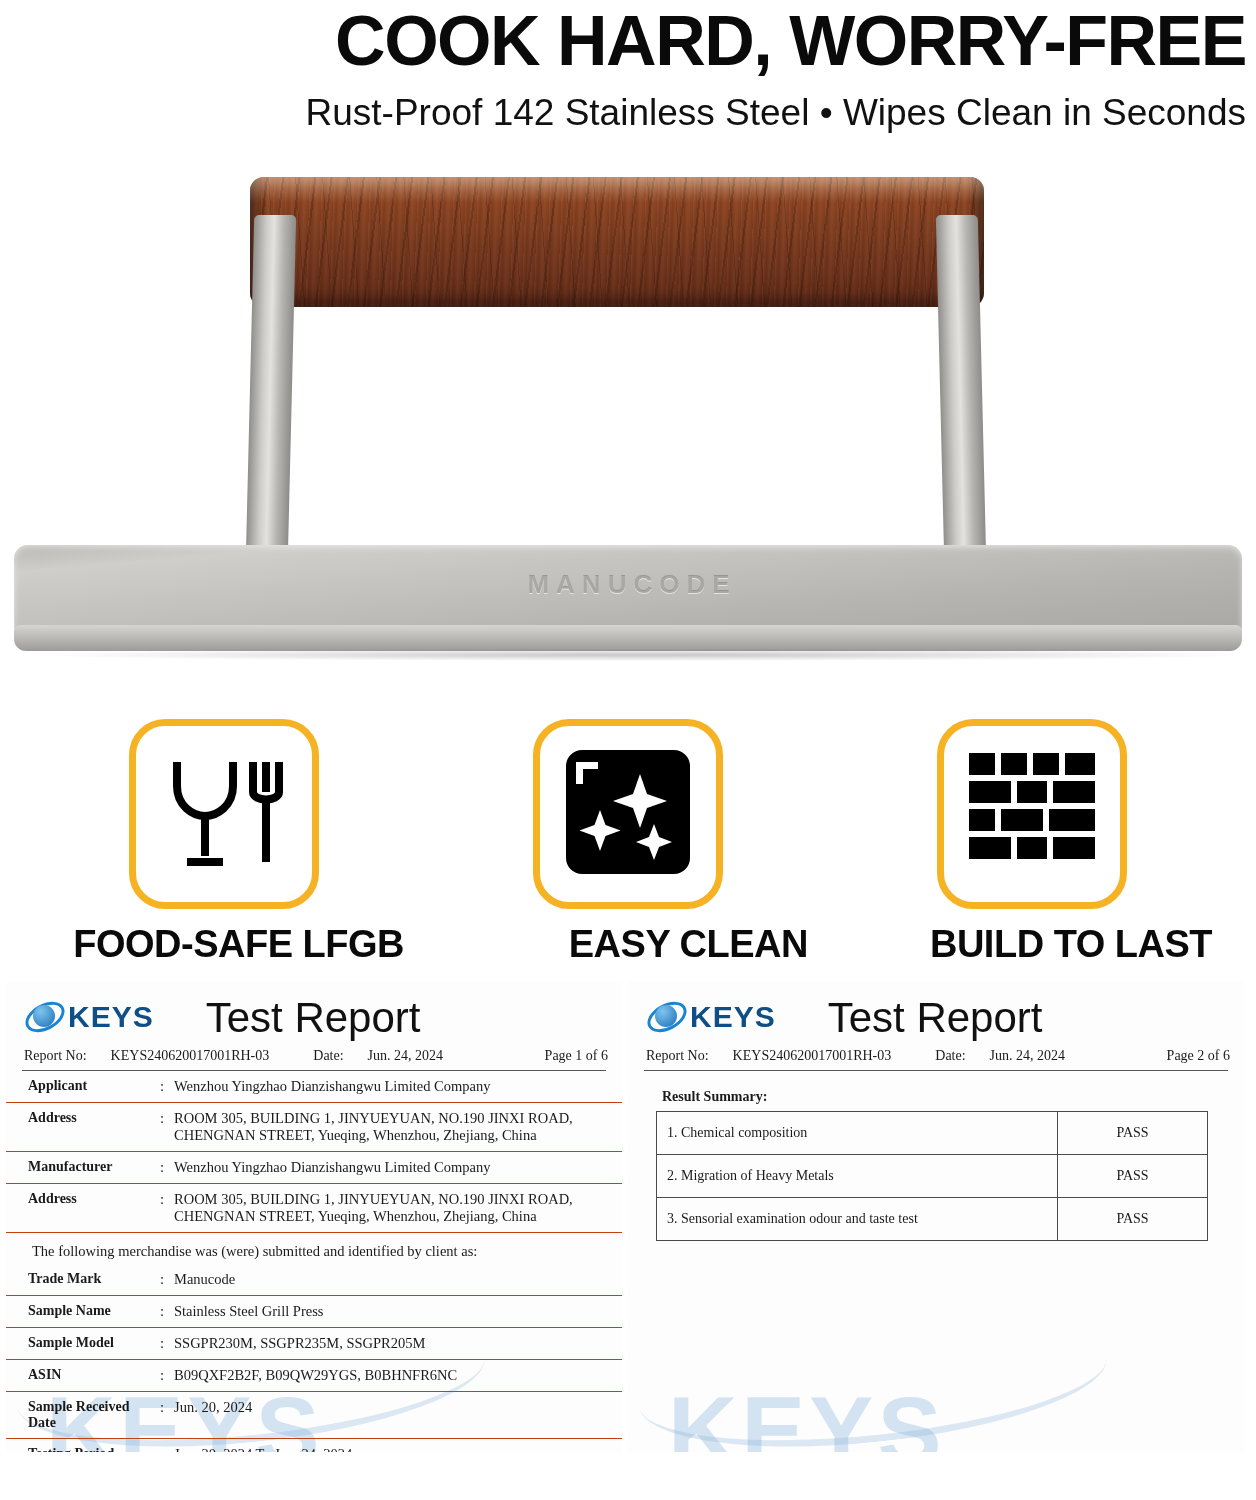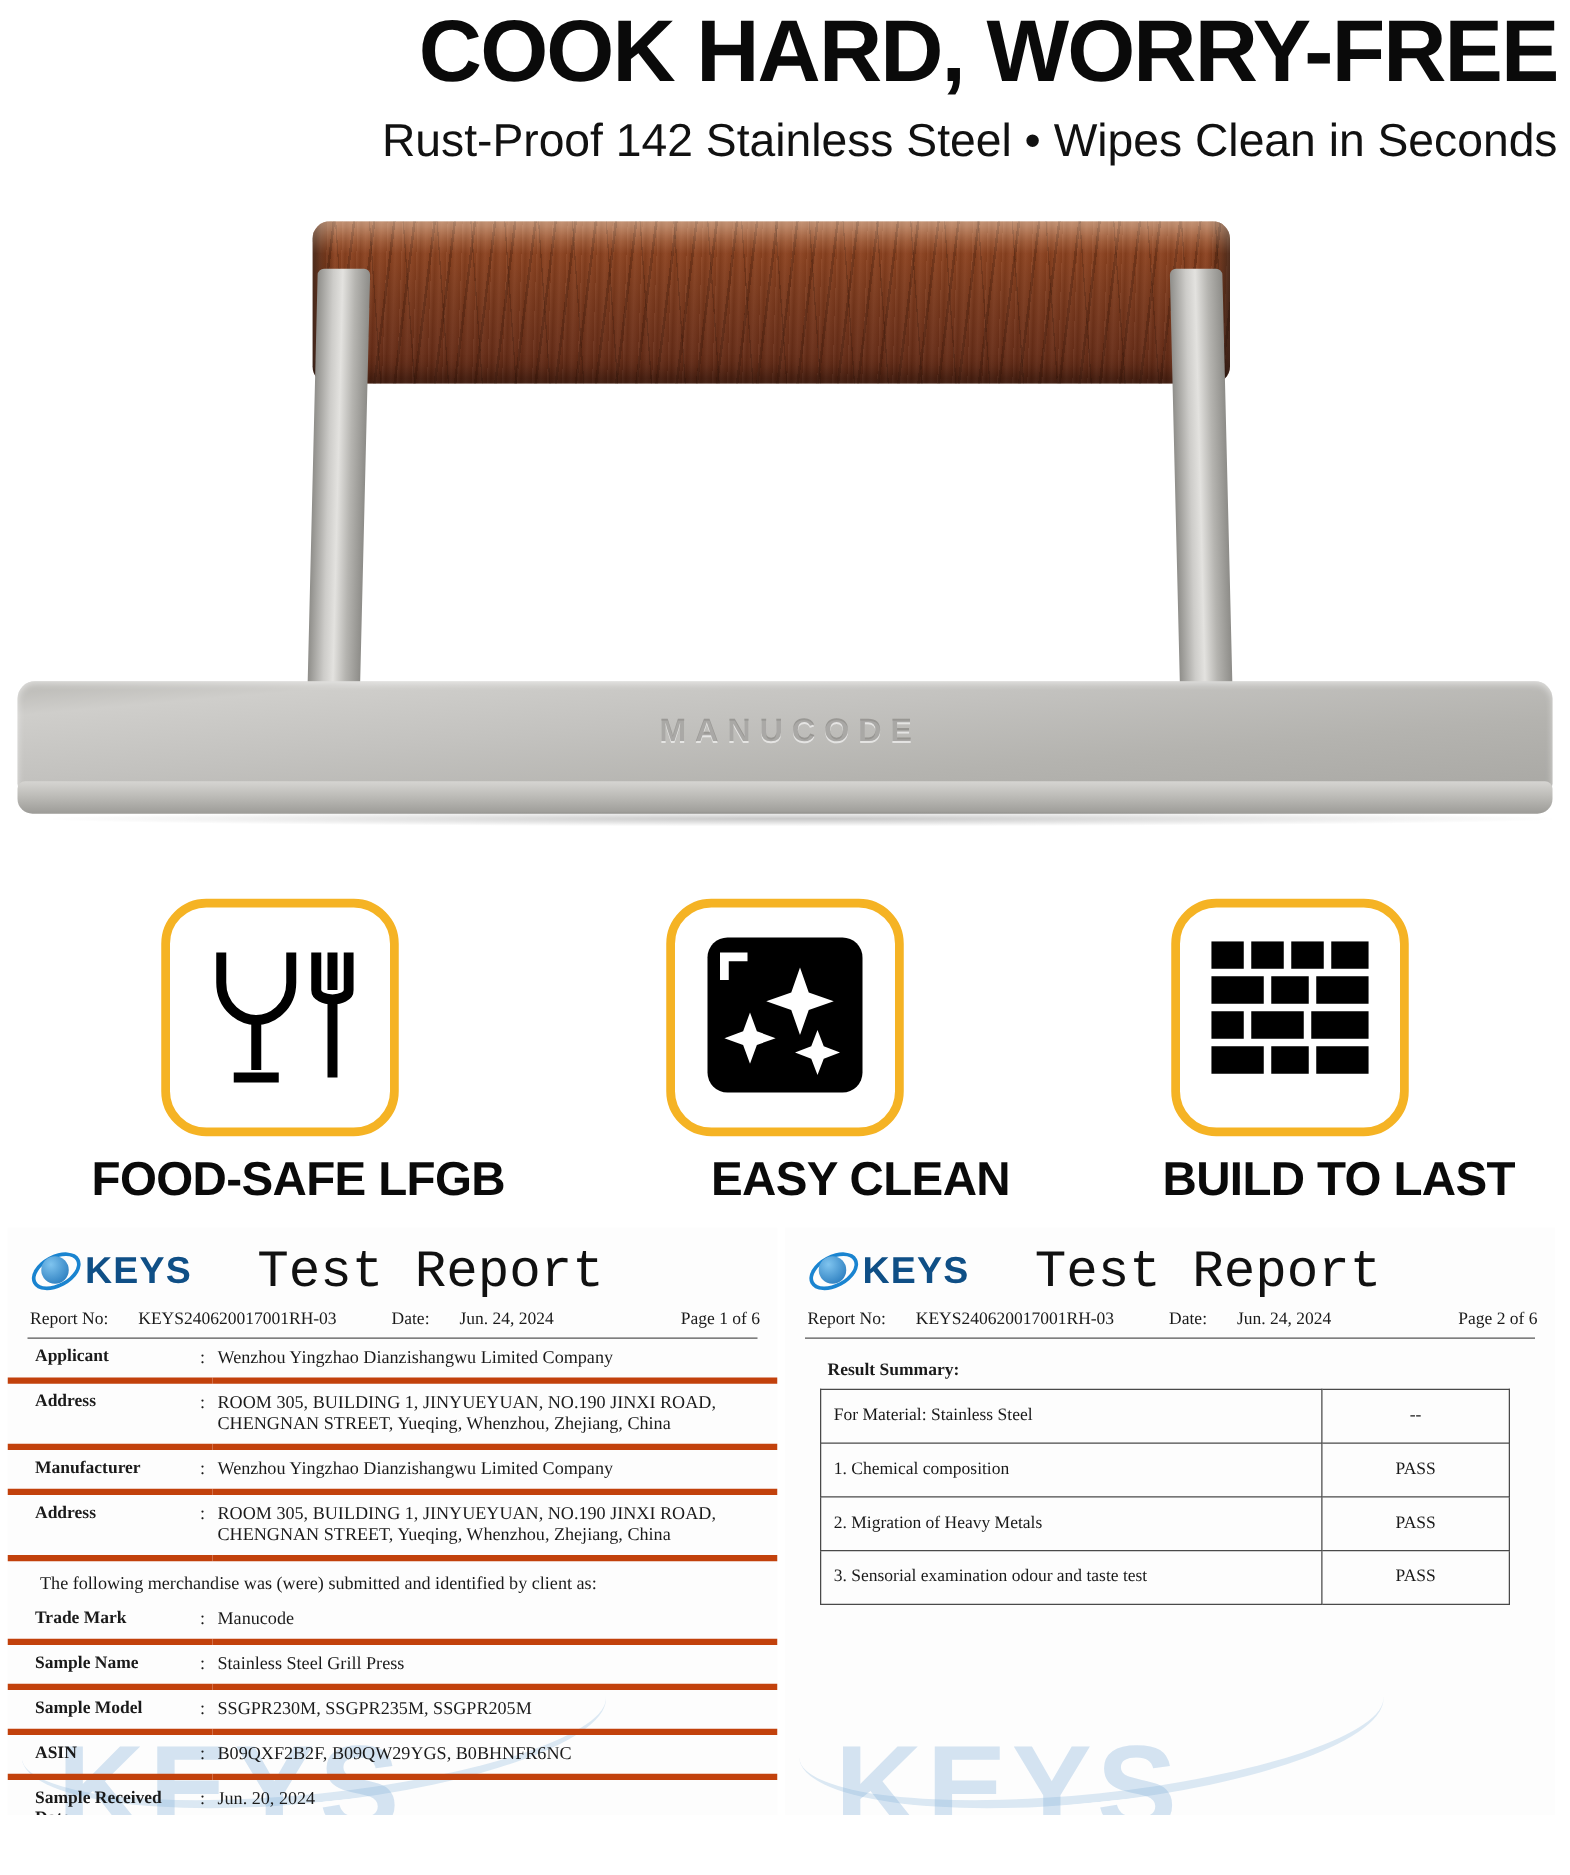--- a/index.html
+++ b/index.html
@@ -242,21 +242,21 @@
     background: radial-gradient(circle at 35% 30%, #7fc4ef, #1a6fb5);
   }
   .keys-word {
     font-family: "Liberation Sans", sans-serif;
     font-weight: bold;
     font-size: 30px;
     letter-spacing: 1px;
     color: #0f4f86;
   }
   .doc-title {
-    font-family: Liberation Mono, monospace;
+    font-family: Liberation Sans, sans-serif;
     font-size: 42px;
     margin-left: 52px;
     margin-bottom: -4px;
     color: #111;
     text-align: center;
   }
   .doc-meta {
     display: flex;
     gap: 44px;
     font-size: 14px;
@@ -274,21 +274,21 @@
   .kv-table {
     width: 100%;
     border-collapse: collapse;
     font-size: 14.5px;
     position: relative;
     z-index: 2;
   }
   .kv-table td {
     padding: 7px 4px;
     vertical-align: top;
-    border-bottom: 5px solid #c2410c;
+    border-bottom: 1px solid #c2410c;
   }
   .kv-table td.k { width: 150px; padding-left: 22px; font-weight: bold; font-size: 14px;}
   .kv-table td.c { width: 14px; }
   .kv-note {
     font-size: 14.5px;
     padding: 10px 0 4px 26px;
     position: relative;
     z-index: 2;
   }
 
@@ -521,24 +521,20 @@
       <span class="sp"></span>
       <span>Page 2 of 6</span>
     </div>
     <div class="doc-rule"></div>
 
     <div class="result-summary-label">Result Summary:</div>
 
     <table class="rs-table">
       <tbody>
       <tr>
-        <td>For Material: Stainless Steel</td>
-        <td class="c2">--</td>
-      </tr>
-      <tr>
         <td>1. Chemical composition</td>
         <td class="c2">PASS</td>
       </tr>
       <tr>
         <td>2. Migration of Heavy Metals</td>
         <td class="c2">PASS</td>
       </tr>
       <tr>
         <td>3. Sensorial examination odour and taste test</td>
         <td class="c2">PASS</td>

